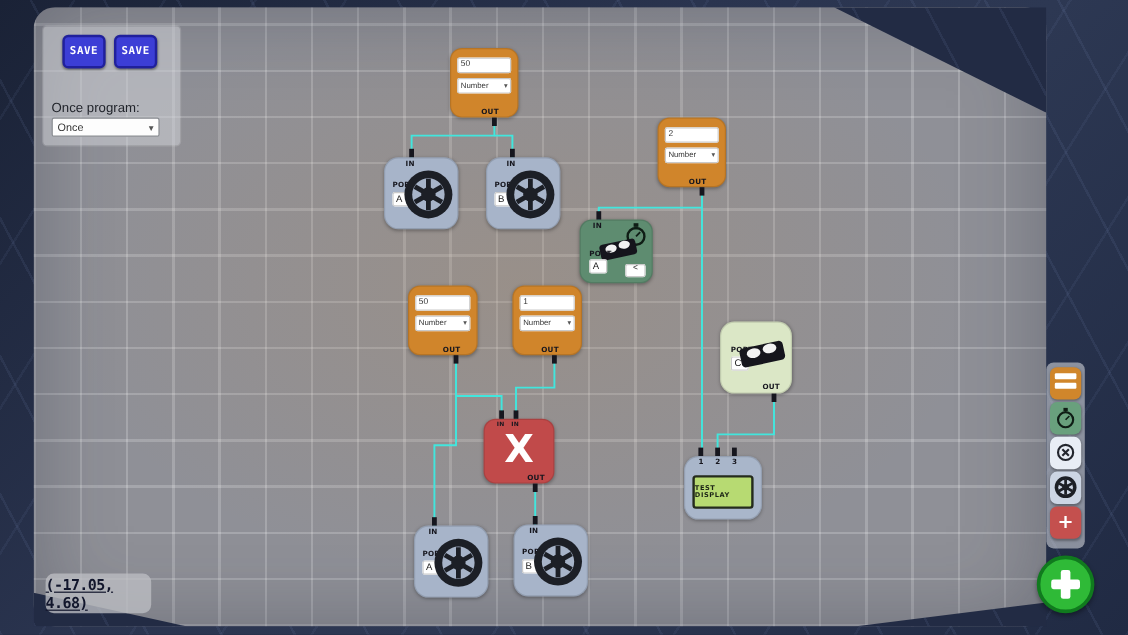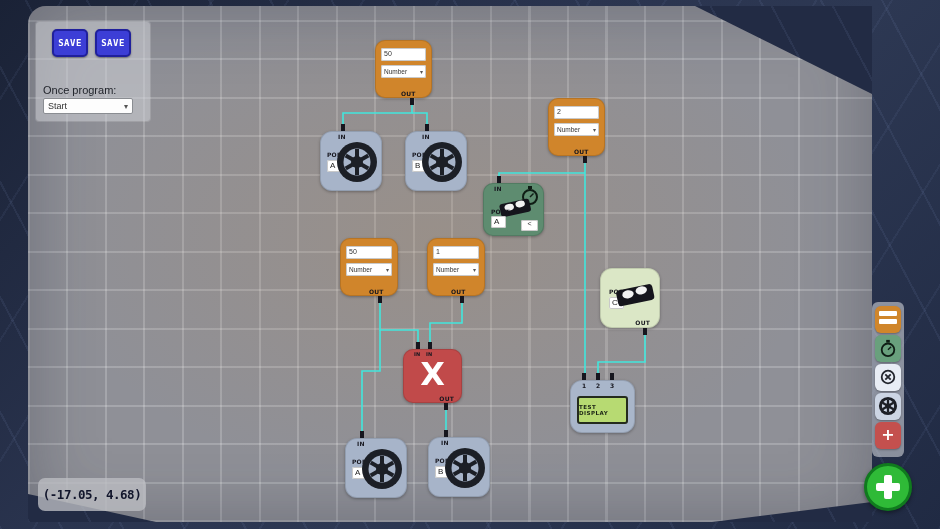--- a/index.html
+++ b/index.html
@@ -27,23 +27,23 @@
   
   .panel{position:absolute;left:36px;top:22px;width:114px;height:99px;background:rgba(208,210,215,0.55);
          border-radius:3px;box-shadow:0 0 0 1px rgba(255,255,255,0.15);}
   .btn{position:absolute;width:36px;height:28px;background:#3c3ed6;border:2px solid #20209c;border-radius:5px;
        color:#fff;font:700 9px "DejaVu Sans Mono",monospace;letter-spacing:0.5px;text-align:center;
        line-height:24px;cursor:pointer;box-shadow:0 1px 2px rgba(0,0,0,0.4);padding:0;}
   .startlbl{position:absolute;left:7px;top:62px;font-size:11px;color:#22252c;}
   .dd{position:absolute;left:7px;top:76px;width:90px;height:16px;background:#fdfdfd;border:1px solid #8a8d92;
       border-radius:2px;display:flex;align-items:center;justify-content:space-between;
       font-size:9px;color:#333;padding:0 4px;box-sizing:border-box;}
-  .coord{position:absolute;left:38px;top:478px;width:108px;height:33px;background:rgba(188,190,195,0.78);
+  .coord{position:absolute;left:38px;top:478px;width:88px;height:33px;background:rgba(188,190,195,0.78);
          border-radius:7px;display:flex;align-items:center;justify-content:center;
-         font:700 12.5px "DejaVu Sans Mono",monospace;color:#12162c;letter-spacing:-0.5px;}
+         font:700 12.5px "DejaVu Sans Mono",monospace;color:#12162c;letter-spacing:-0.5px;text-decoration:underline;}
 
   
   .node{position:absolute;border-radius:10px;box-shadow:inset 0 0 0 1px rgba(0,0,0,0.12),0 1px 3px rgba(0,0,0,0.3);}
   .orange{background:#d0852b;}
   .motor{background:#a7b4c9;border-radius:12px;}
   .timer{background:#5e8c70;}
   .sensor{background:#dbe7c6;border-radius:12px;}
   .mult{background:#c14a4a;}
   .disp{background:#a9b6ca;border-radius:12px;}
   .tag{position:absolute;font:700 6px "DejaVu Sans",sans-serif;color:#16161e;letter-spacing:0.2px;}
@@ -259,21 +259,21 @@
       </g>
     <circle cx="22" cy="22" r="6" fill="#1c1f26"></circle>
     </svg>
 </div>
 
 <div class="panel">
   <button class="btn" style="left:16px;top:7px">SAVE</button>
   <button class="btn" style="left:59px;top:7px">SAVE</button>
   <div class="startlbl">Once program:</div>
   <div class="dd">
-    <span>Start</span>
+    <span>Once</span>
     <span class="chev" style="font-size:8px">▾</span>
   </div>
 </div>
 
 <div class="coord">(-17.05, 4.68)</div>
 
 <div class="pal">
   <div class="pitem" style="background:#d0862b">
     <div class="pbar" style="top:5px"></div>
     <div class="pbar" style="top:13px"></div>

